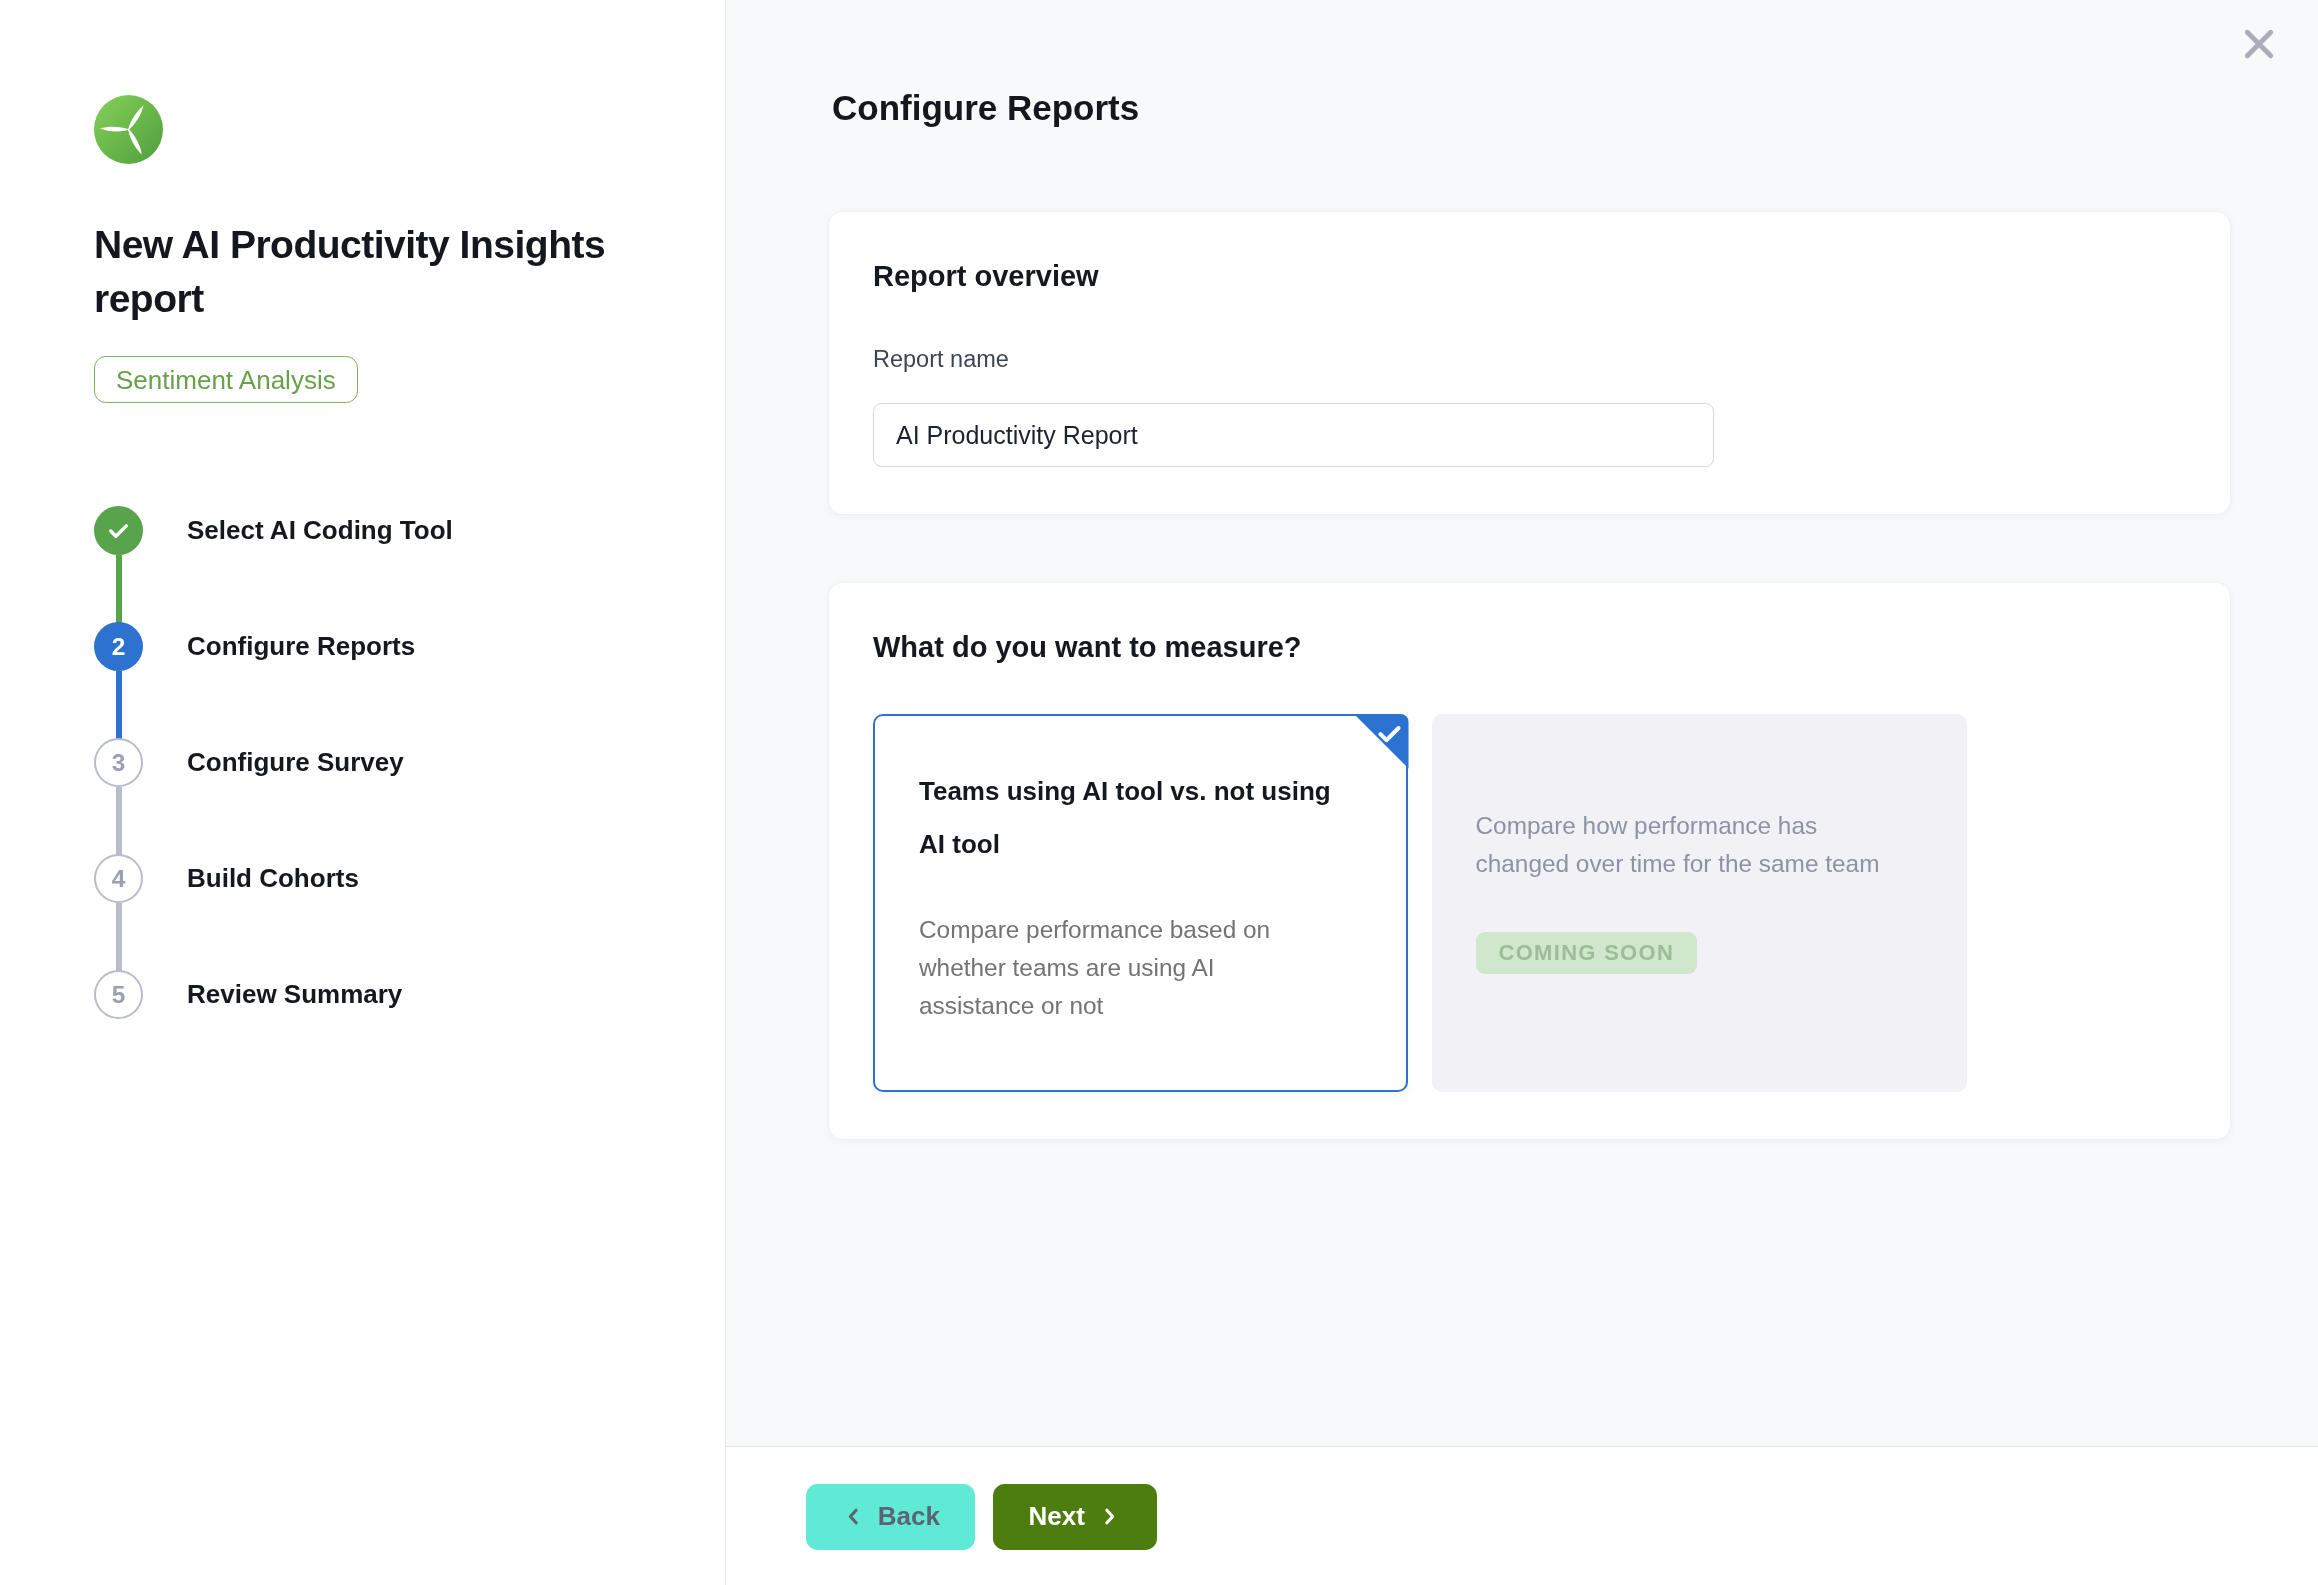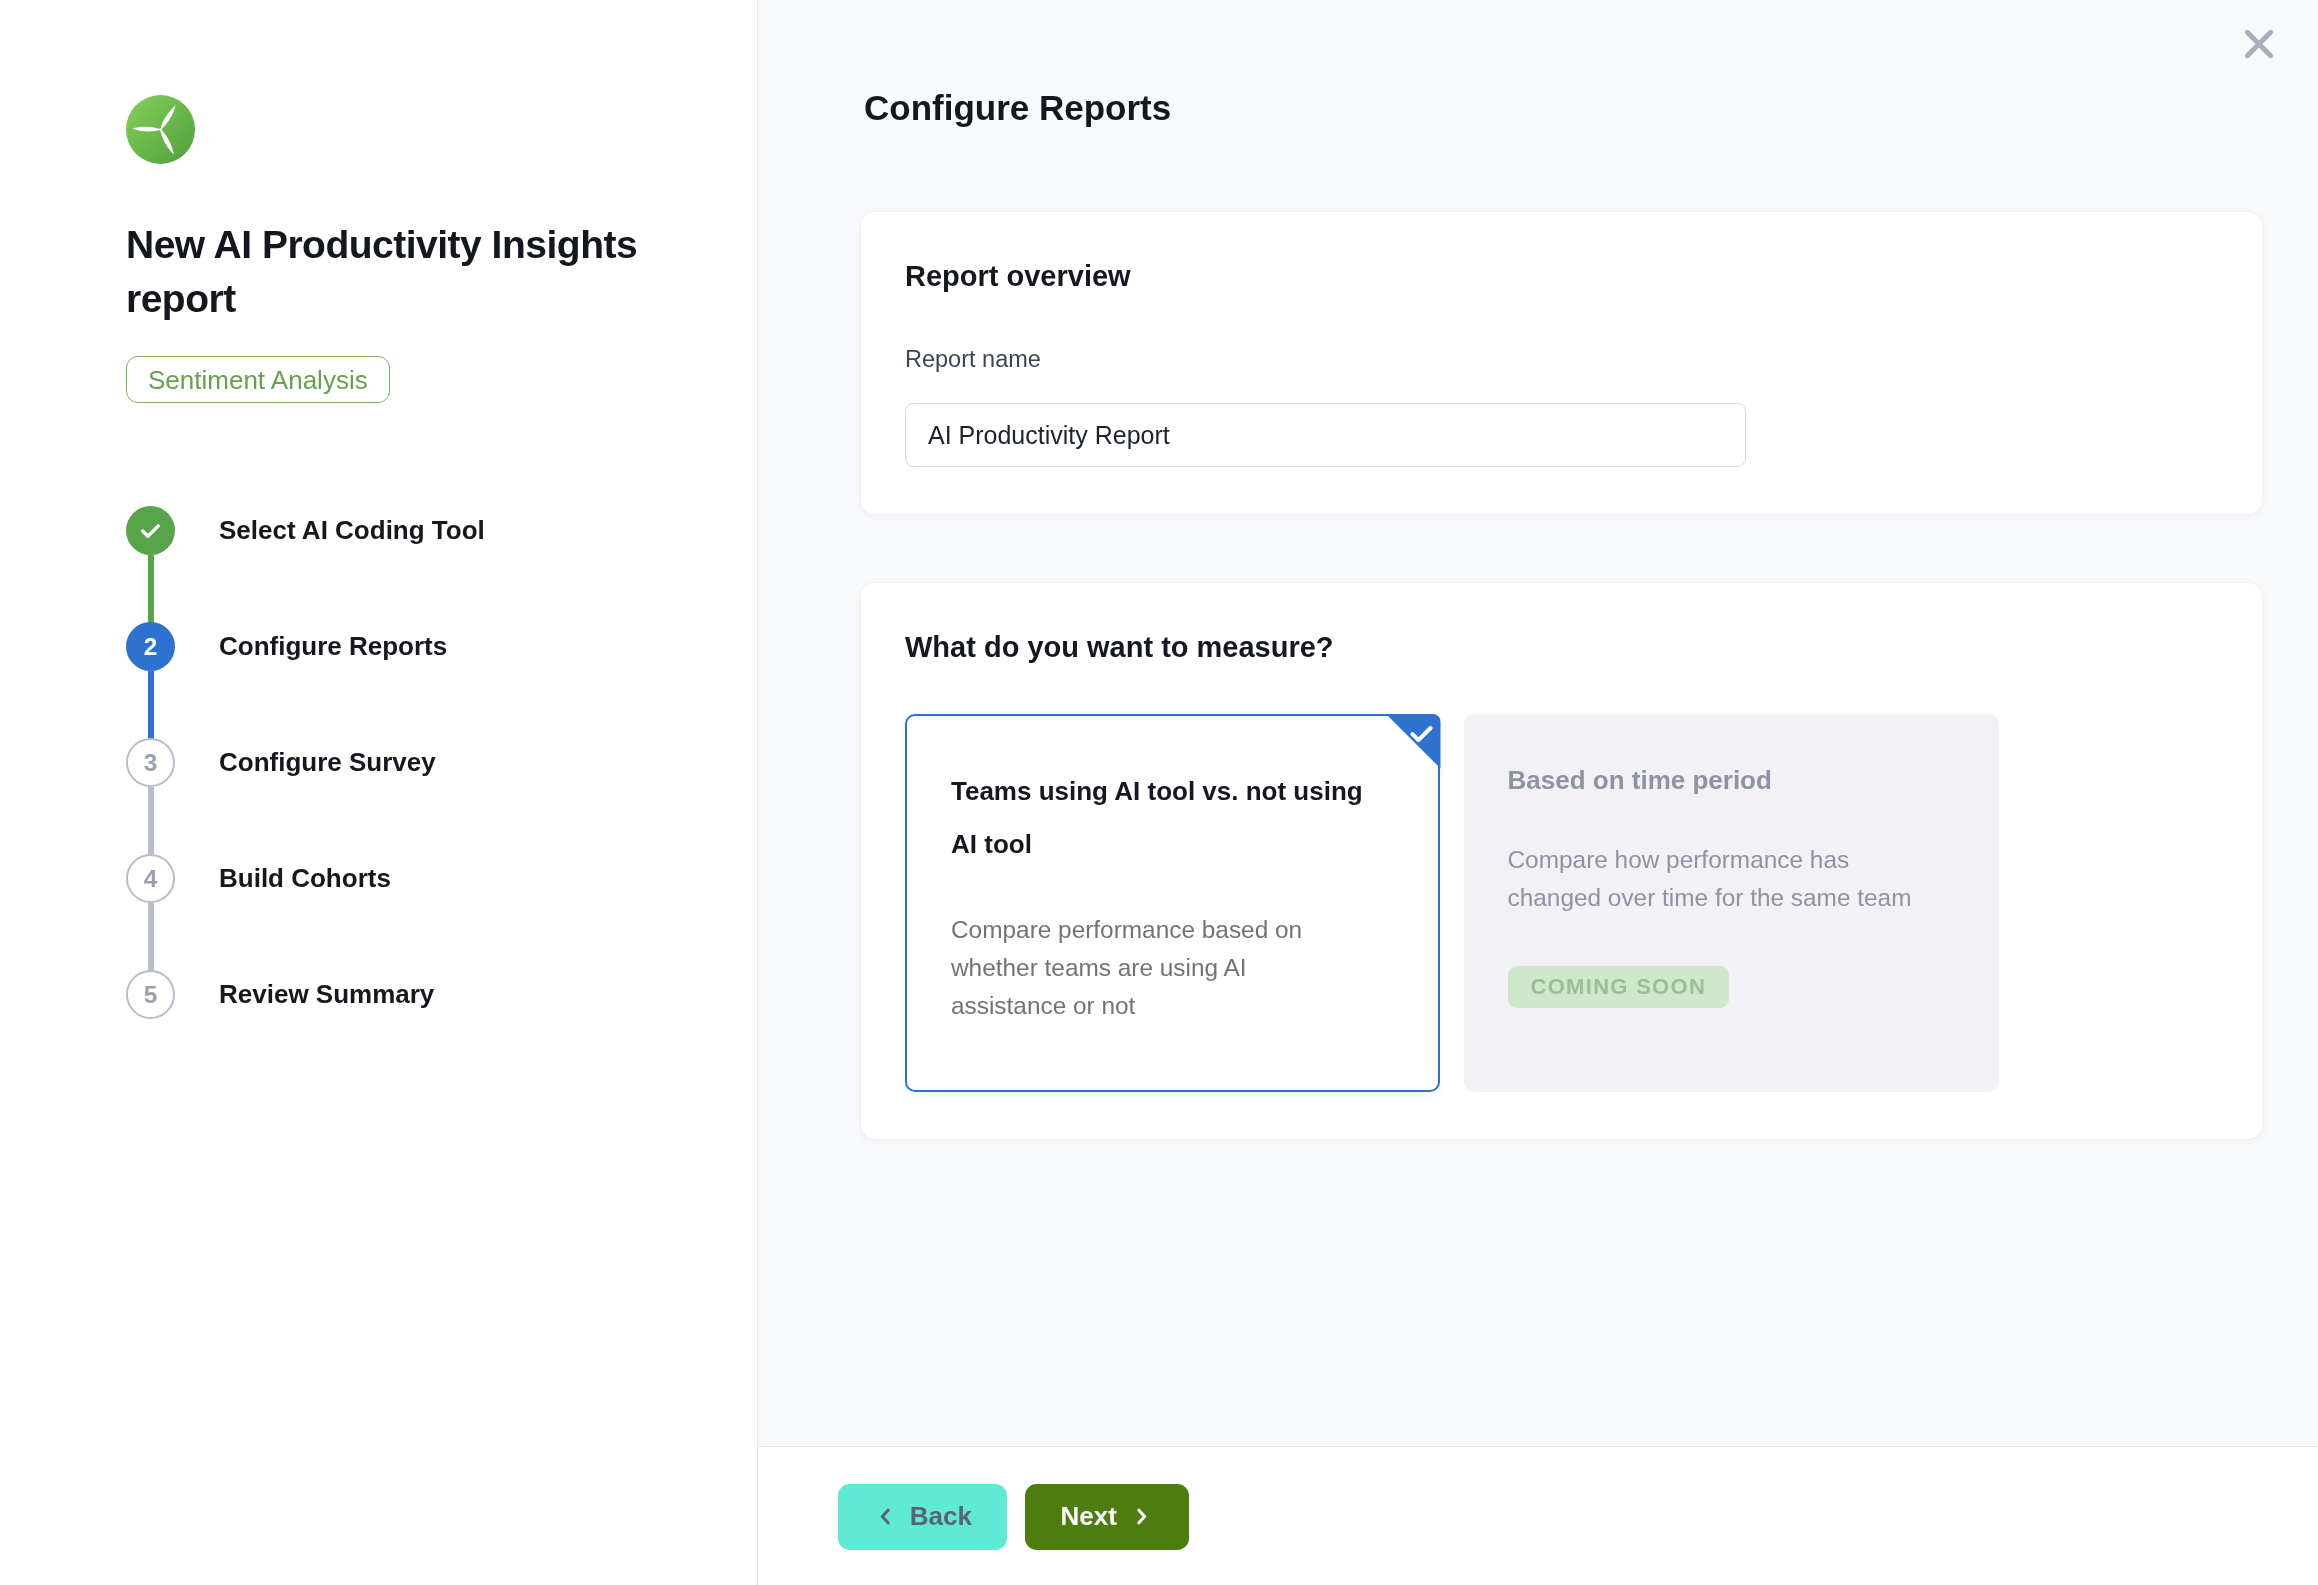--- a/index.html
+++ b/index.html
@@ -1,20 +1,20 @@
 <!DOCTYPE html>
 <html style="font-size:13.5px"><head>
 <meta charset="utf-8">
 <style>
   html,body{margin:0;padding:0;}
   body{width:2319px;height:1586px;font-family:"Liberation Sans",sans-serif;background:#ffffff;overflow:hidden;}
   .app{display:flex;width:2319px;height:1586px;}
 
   
-  .sidebar{width:726px;flex-shrink:0;box-sizing:border-box;background:#ffffff;border-right:1.7px solid #e6e8ee;padding:95px 0 0 94px;margin-left:32px;}
+  .sidebar{width:726px;flex-shrink:0;box-sizing:border-box;background:#ffffff;border-right:1.7px solid #e6e8ee;padding:95px 0 0 94px;}
   .logo{width:69px;height:69px;display:block;}
   .wizard-title{margin:54px 0 0 0;width:513px;font-size:39px;line-height:54px;font-weight:700;color:#14171d;letter-spacing:-0.5px;}
   .badge{display:inline-block;margin-top:30px;padding:6.7px 21px;border:1.7px solid #7ab356;border-radius:11.8px;color:#68a14b;font-size:26px;line-height:32px;background:#fff;}
   .stepper{list-style:none;margin:103px 0 0 0;padding:0;}
   .step{position:relative;display:flex;align-items:center;height:49px;margin-bottom:67px;}
   .dot{width:49px;height:49px;border-radius:50%;flex-shrink:0;display:flex;align-items:center;justify-content:center;box-sizing:border-box;font-size:24.4px;font-weight:700;}
   .dot.done{background:#57a44b;}
   .dot.current{background:#2e72d0;color:#ffffff;}
   .dot.todo{background:#ffffff;border:2.5px solid #b9bdcb;color:#9aa0b0;font-weight:600;}
   .connector{position:absolute;left:22px;top:49px;width:5.9px;height:68px;}
@@ -143,21 +143,20 @@
           <span class="corner">
             <svg viewBox="0 0 24 24">
                 <polyline points="4.5 12.5 9.5 17.5 19.5 7.5" fill="none" stroke="#ffffff" stroke-width="3.4" stroke-linecap="round" stroke-linejoin="round"></polyline>
               </svg>
           </span>
           <h4 class="option-title">Teams using AI tool vs. not using AI tool</h4>
           <p class="option-desc">Compare performance based on whether teams are using AI assistance or not</p>
         </div>
 
         <div class="option disabled">
-          <h4 class="option-title">Based on time period</h4>
           <p class="option-desc">Compare how performance has changed over time for the same team</p>
           <span class="soon">COMING SOON</span>
         </div>
 
       </div>
     </section>
 
     <footer class="footer">
       <button class="btn btn-back">
         <svg viewBox="0 0 24 24" width="25" height="25">

